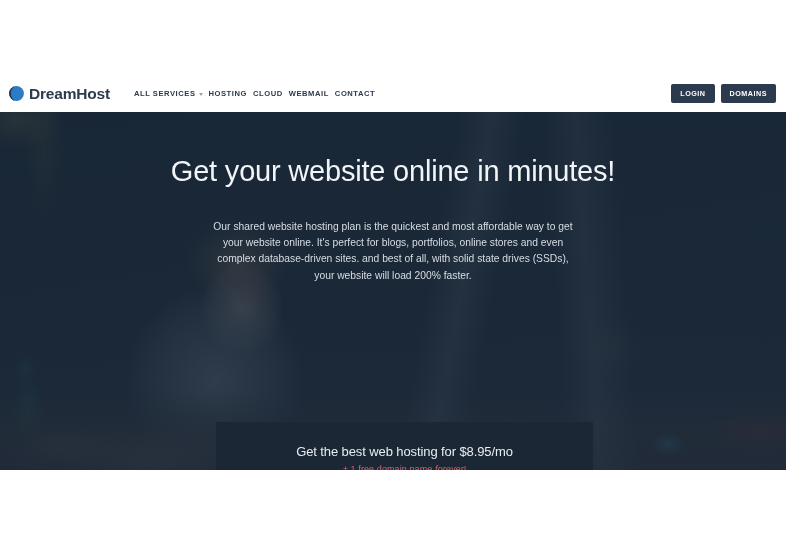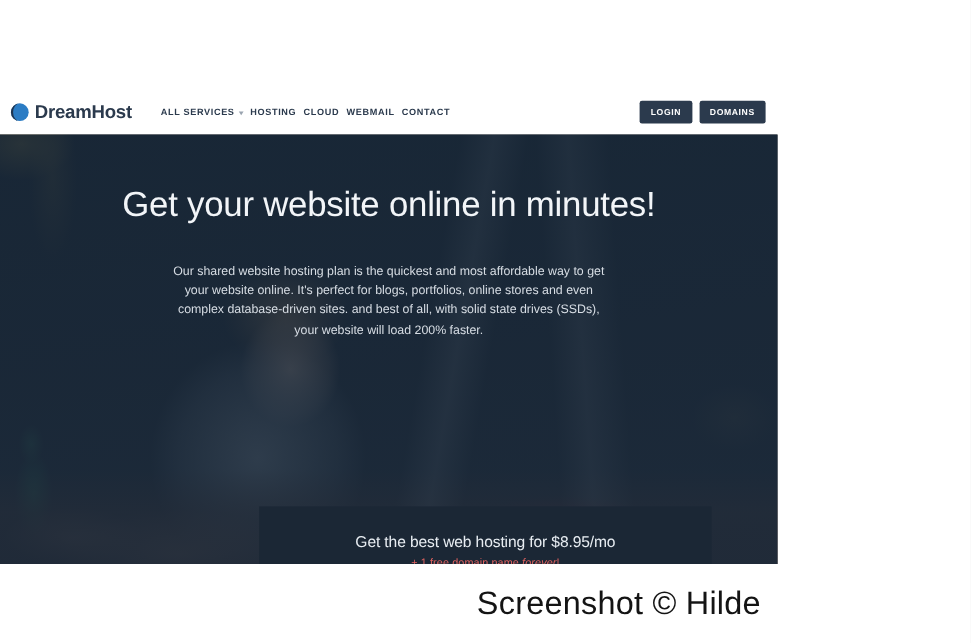--- a/index.html
+++ b/index.html
@@ -7,21 +7,21 @@
   html, body {
     width: 809px;
     height: 536px;
     background: #ffffff;
     font-family: "Liberation Sans", sans-serif;
     overflow: hidden;
   }
 
   .page {
     position: relative;
-    width: 648px;
+    width: 786px;
     height: 536px;
     background: #ffffff;
   }
 
   
   .top-gap {
     height: 75px;
     background: #ffffff;
   }
 
@@ -272,17 +272,14 @@
 
     <div class="price-card">
       <div class="price-head">Get the best web hosting for $8.95/mo</div>
       <div class="price-bonus">
         <span>+ 1 free domain name </span><em>forever</em><span>!</span>
       </div>
 
     </div>
   </div>
 
-  <div class="watermark-area">
-    <div class="watermark">Screenshot © Hilde</div>
-  </div>
 
 </div>
 
 </body></html>

